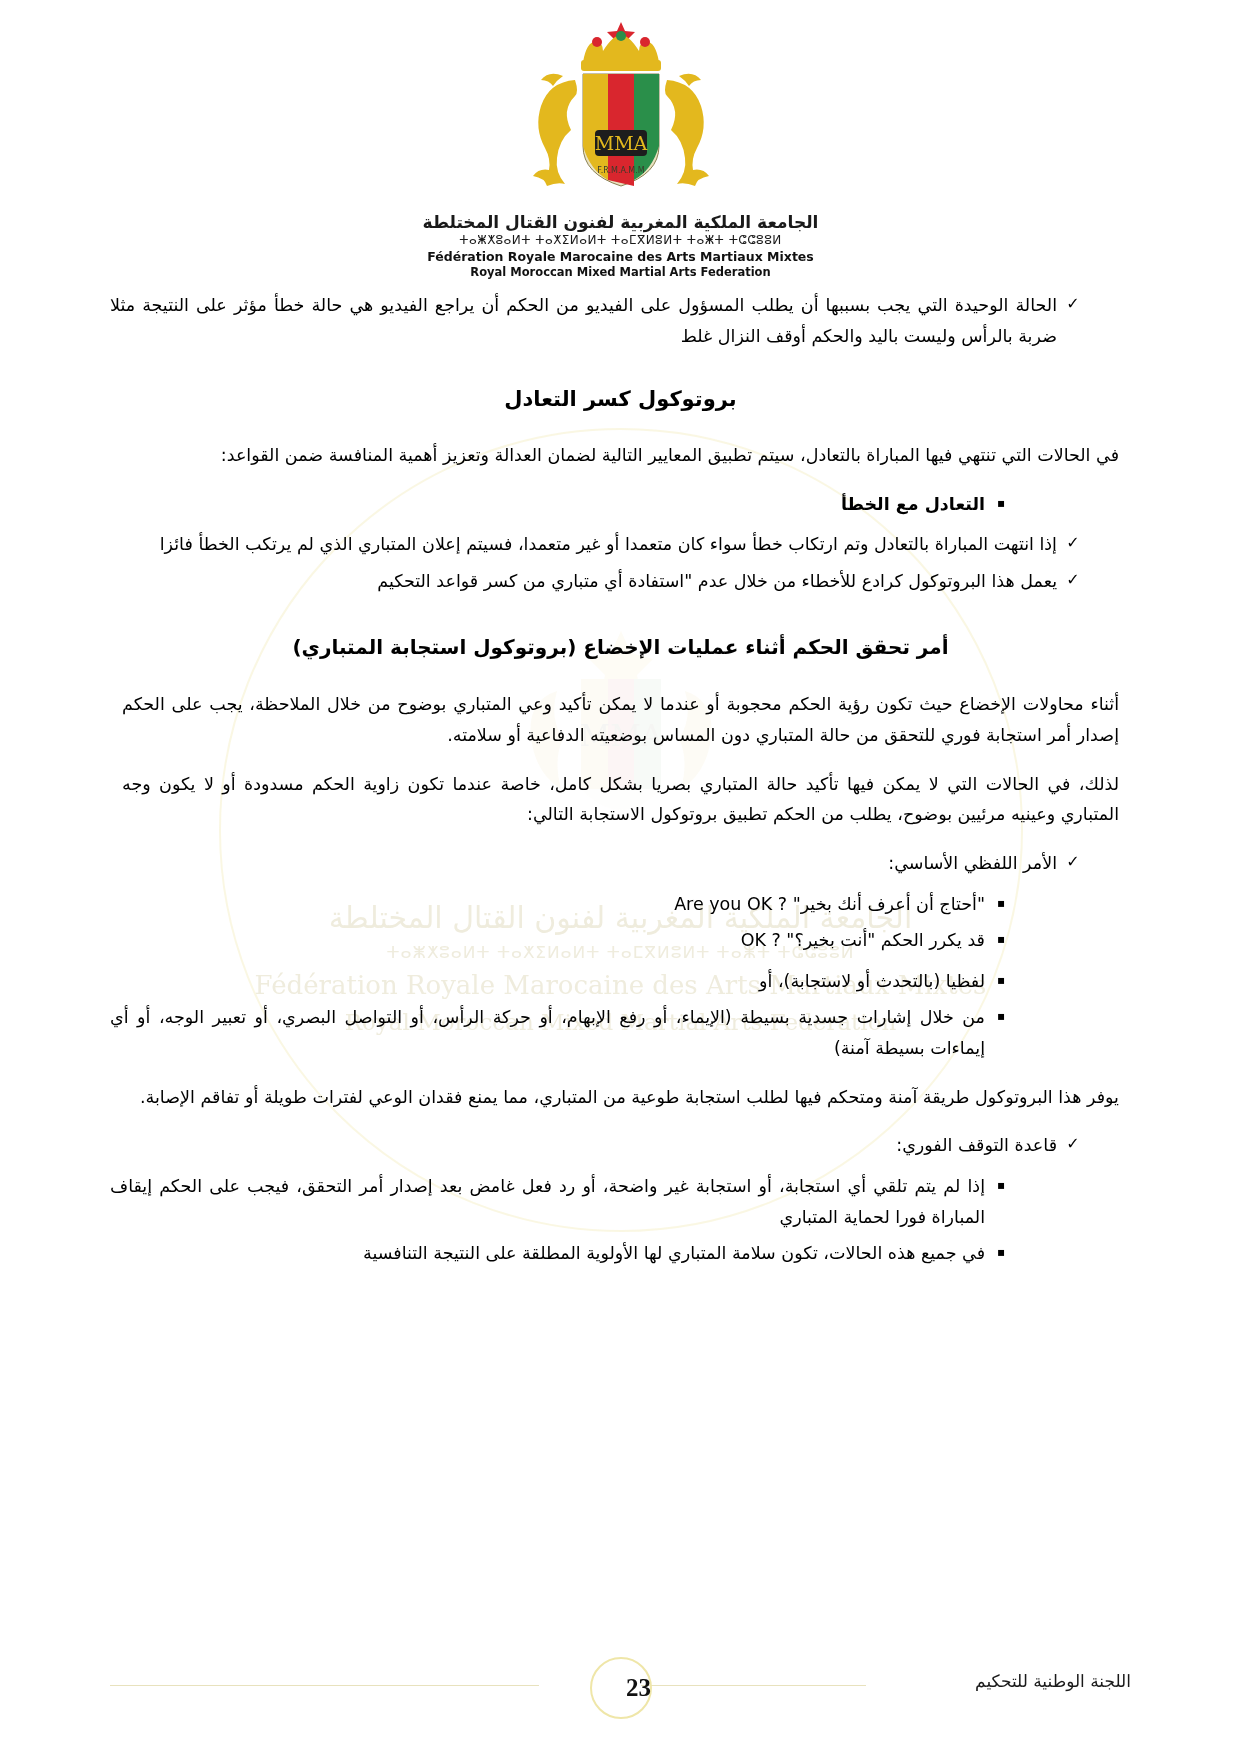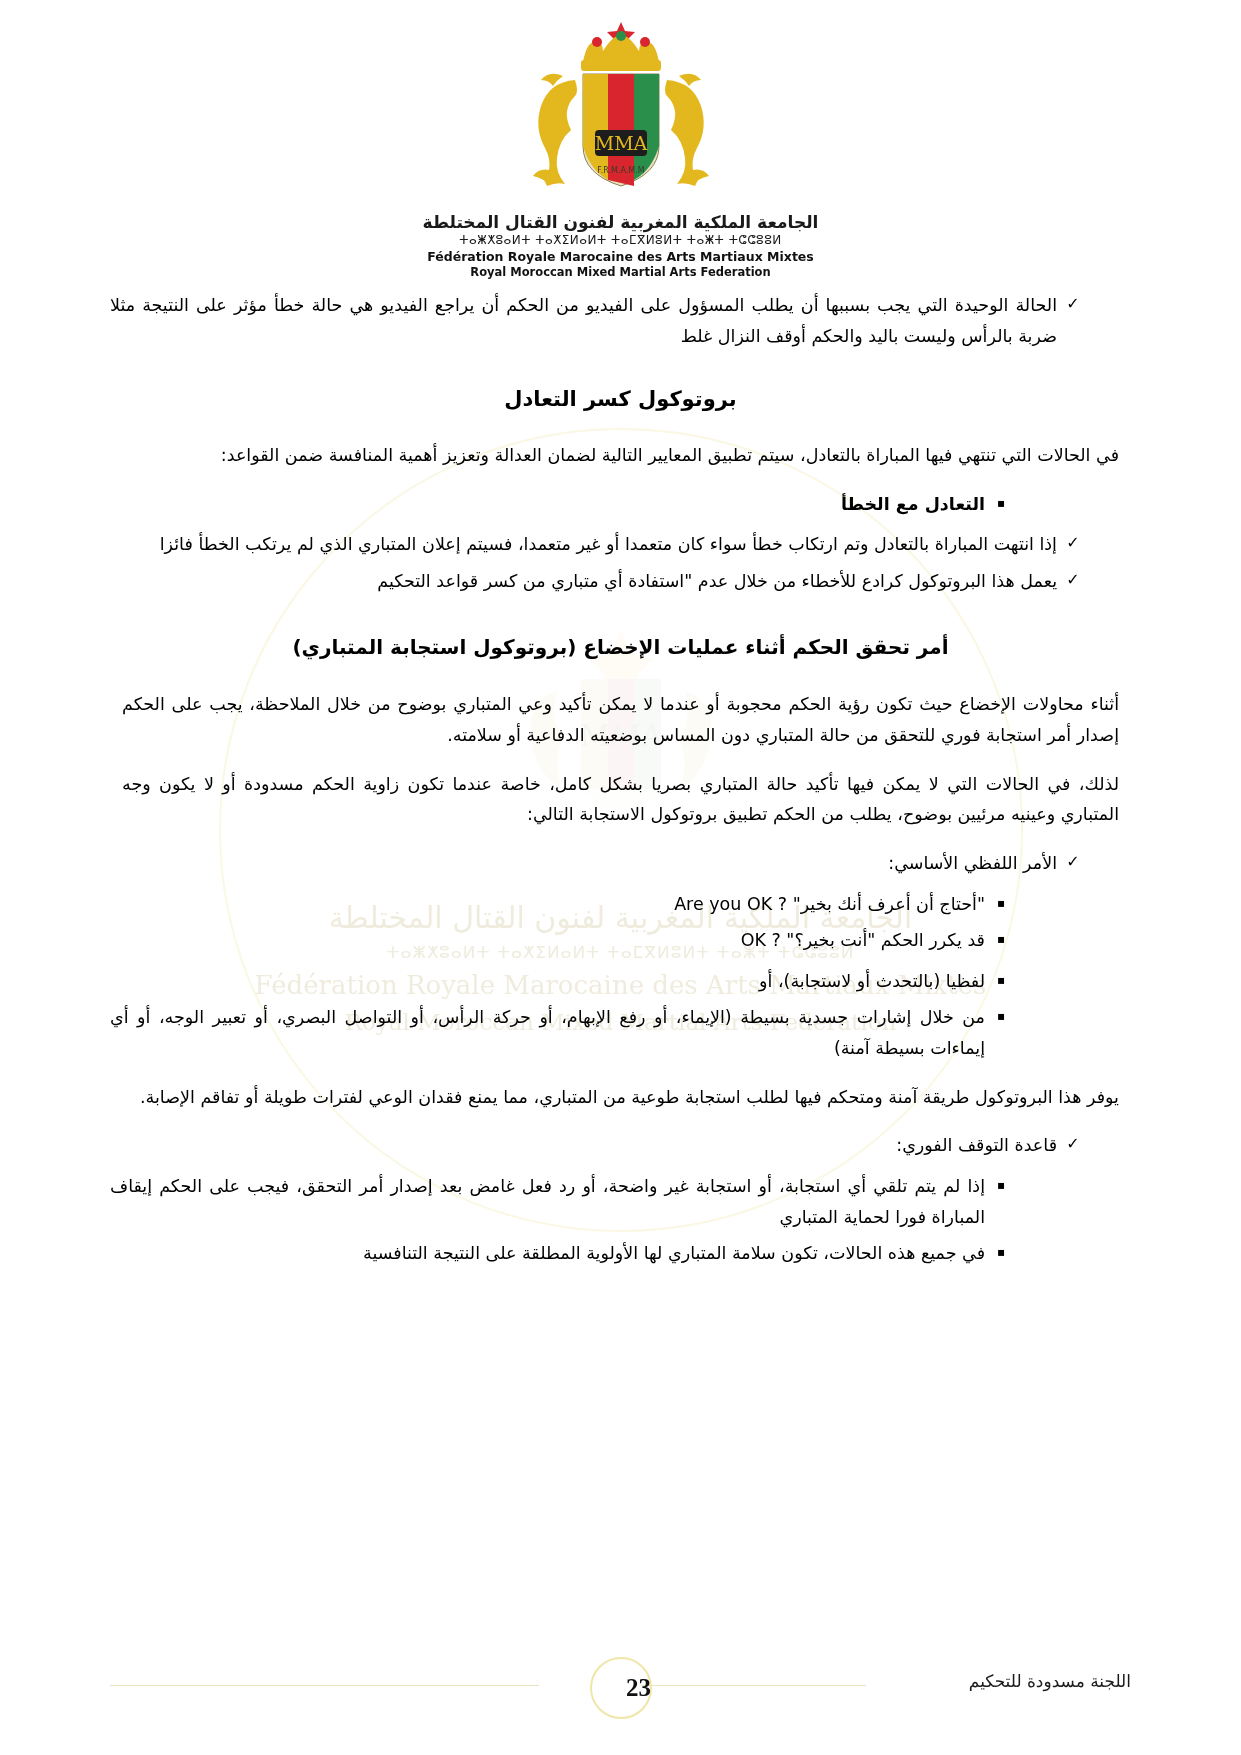--- a/index.html
+++ b/index.html
@@ -355,20 +355,20 @@
         <span>في جميع هذه الحالات، تكون سلامة المتباري لها الأولوية المطلقة على النتيجة التنافسية</span>
       </li>
     </ul>
 
   </div>
 
   <div class="footer">
     <div class="footer-inner">
       <div class="footer-rule"></div>
       <div class="footer-rule r2"></div>
-      <div class="footer-left-text">اللجنة مسدودة للتحكيم</div>
+      <div class="footer-left-text">اللجنة الوطنية للتحكيم</div>
       <div class="page-num-wrap">
         <span class="page-num">23</span>
       </div>
     </div>
   </div>
 
 </div>
 
 </body></html>

